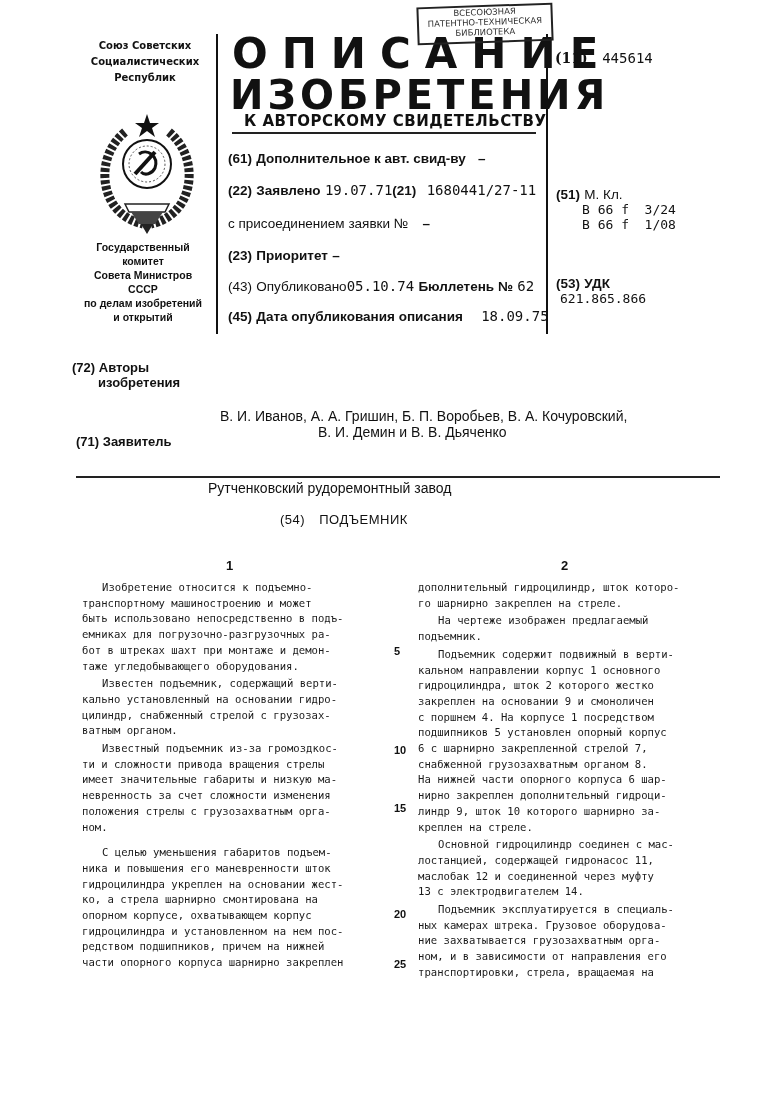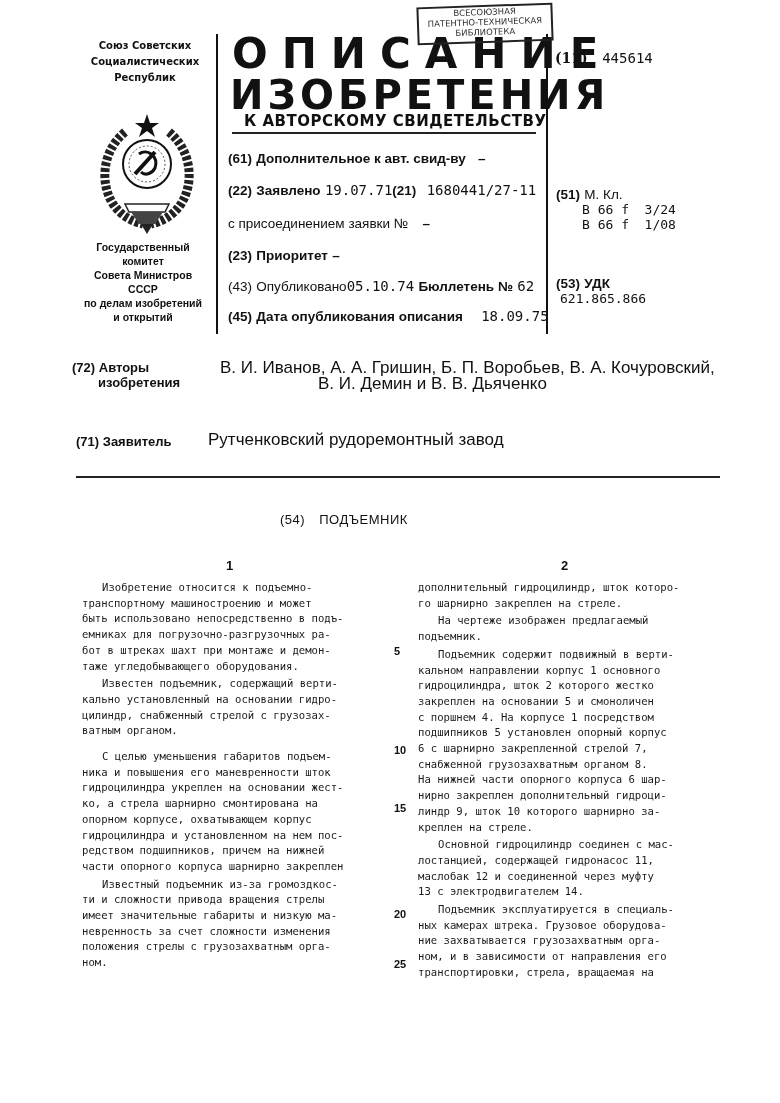--- a/index.html
+++ b/index.html
@@ -28,21 +28,21 @@
 
   .field { left:228px; font-size:13.5px; white-space:nowrap; }
   .field .lbl { font-family:"Liberation Sans", sans-serif; font-weight:bold; }
   .field .val { font-family:"DejaVu Sans Mono", monospace; font-size:14px; }
 
   .cls { left:556px; font-size:13.5px; }
   .cls .lbl { font-weight:bold; font-family:"Liberation Sans", sans-serif; }
   .clsval { font-family:"DejaVu Sans Mono", monospace; font-size:13px; }
 
   .meta-lbl { font-family:"Liberation Sans", sans-serif; font-weight:bold; font-size:13px; line-height:15px; }
-  .meta-val { font-family:"Liberation Sans", sans-serif; font-size:17px; line-height:16px; }
+  .meta-val { font-family:"Liberation Sans", sans-serif; font-size:14px; line-height:16px;margin-top:48px; }
 
   .section-title { left:280px; top:512px; font-size:13px; font-family:"Liberation Sans", sans-serif; letter-spacing:0.5px; }
   .colnum { font-family:"Liberation Sans", sans-serif; font-weight:bold; font-size:13px; }
 
   .col { font-family:"DejaVu Sans Mono", monospace; font-size:10.6px; line-height:15.7px; color:#1a1a1a; }
   .col p { margin:0 0 2px 0; text-indent:20px; white-space:nowrap; }
   .col p span { display:block; text-indent:0; }
   .col p span:first-child { text-indent:20px; }
   .col1 { left:82px; top:580px; width:310px; }
   .col2 { left:418px; top:580px; width:310px; }
@@ -178,38 +178,38 @@
     <span>емниках для погрузочно-разгрузочных ра-</span>
     <span>бот в штреках шахт при монтаже и демон-</span>
     <span>таже угледобывающего оборудования.</span>
   </p>
   <p>
     <span>Известен подъемник, содержащий верти-</span>
     <span>кально установленный на основании гидро-</span>
     <span>цилиндр, снабженный стрелой с грузозах-</span>
     <span>ватным органом.</span>
   </p>
+  <p>
+    <span>Известный подъемник из-за громоздкос-</span>
+    <span>ти и сложности привода вращения стрелы</span>
+    <span>имеет значительные габариты и низкую ма-</span>
+    <span>невренность за счет сложности изменения</span>
+    <span>положения стрелы с грузозахватным орга-</span>
+    <span>ном.</span>
+  </p>
   <p style="margin-top:10px;">
     <span>С целью уменьшения габаритов подъем-</span>
     <span>ника и повышения его маневренности шток</span>
     <span>гидроцилиндра укреплен на основании жест-</span>
     <span>ко, а стрела шарнирно смонтирована на</span>
     <span>опорном корпусе, охватывающем корпус</span>
     <span>гидроцилиндра и установленном на нем пос-</span>
     <span>редством подшипников, причем на нижней</span>
     <span>части опорного корпуса шарнирно закреплен</span>
   </p>
-  <p>
-    <span>Известный подъемник из-за громоздкос-</span>
-    <span>ти и сложности привода вращения стрелы</span>
-    <span>имеет значительные габариты и низкую ма-</span>
-    <span>невренность за счет сложности изменения</span>
-    <span>положения стрелы с грузозахватным орга-</span>
-    <span>ном.</span>
-  </p>
 </div>
 
 <div class="abs lnum" style="top:645px;">5</div>
 <div class="abs lnum" style="top:744px;">10</div>
 <div class="abs lnum" style="top:802px;">15</div>
 <div class="abs lnum" style="top:908px;">20</div>
 <div class="abs lnum" style="top:958px;">25</div>
 
 <div class="abs col col2">
   <p class="cont">
@@ -217,21 +217,21 @@
     <span>го шарнирно закреплен на стреле.</span>
   </p>
   <p>
     <span>На чертеже изображен предлагаемый</span>
     <span>подъемник.</span>
   </p>
   <p>
     <span>Подъемник содержит подвижный в верти-</span>
     <span>кальном направлении корпус 1 основного</span>
     <span>гидроцилиндра, шток 2 которого жестко</span>
-    <span>закреплен на основании 5 и смоноличен</span>
+    <span>закреплен на основании 9 и смоноличен</span>
     <span>с поршнем 4. На корпусе 1 посредством</span>
     <span>подшипников 5 установлен опорный корпус</span>
     <span>6 с шарнирно закрепленной стрелой 7,</span>
     <span>снабженной грузозахватным органом 8.</span>
     <span>На нижней части опорного корпуса 6 шар-</span>
     <span>нирно закреплен дополнительный гидроци-</span>
     <span>линдр 9, шток 10 которого шарнирно за-</span>
     <span>креплен на стреле.</span>
   </p>
   <p>

